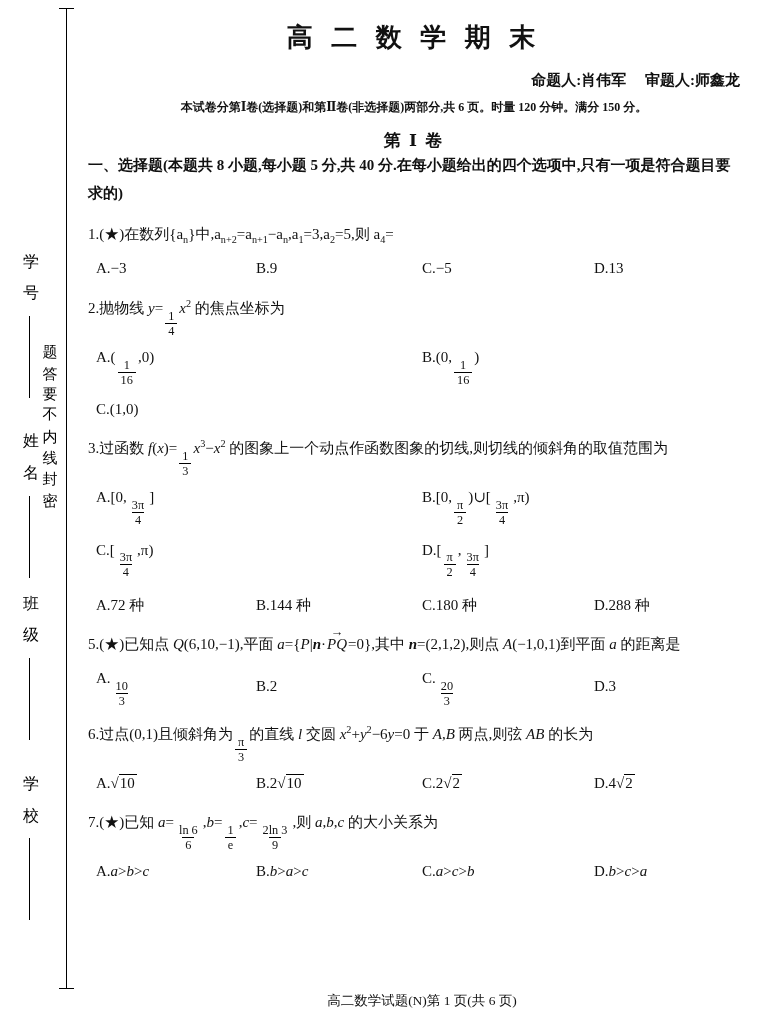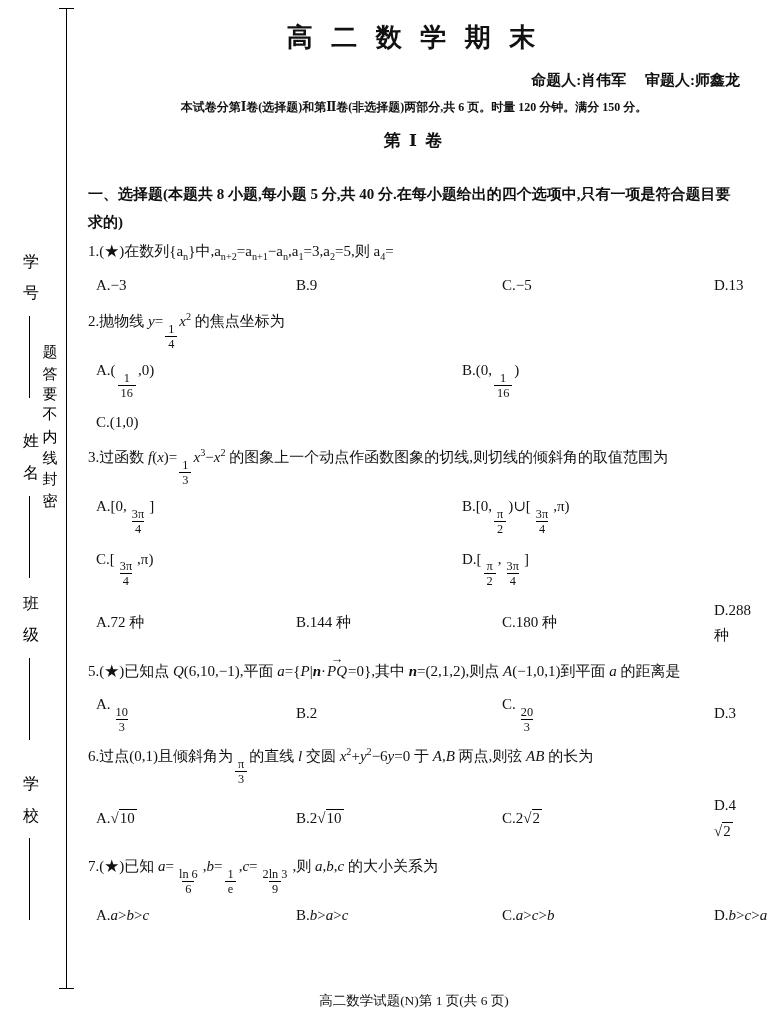--- a/index.html
+++ b/index.html
@@ -20,27 +20,27 @@
   .seal{
     position:absolute;left:40px;top:333px;writing-mode:vertical-rl;
     letter-spacing:21px;font-size:15px;color:#000;
   }
   
   .content{position:absolute;left:88px;top:0;width:652px;}
   .title{margin-top:20px;text-align:center;font-size:26px;font-weight:bold;letter-spacing:6px;}
   .authors{margin-top:16px;text-align:right;font-size:15px;font-weight:bold;}
   .exam-info{margin-top:9px;text-align:center;font-size:12px;font-weight:bold;}
   .section-title{margin-top:13px;text-align:center;font-size:17px;font-weight:bold;letter-spacing:2px;}
-  .part-intro{margin-top:29px;font-size:15px;font-weight:bold;line-height:1.85;}
-  .question{margin-top:1px;}
+  .part-intro{margin-top:0;font-size:15px;font-weight:bold;line-height:1.85;}
+  .question{margin-top:13px;}
   .stem{font-size:15px;line-height:1.85;}
-  .opts{display:grid;font-size:15px;padding-left:8px;margin:7px 0 9px 0;align-items:center;line-height:1.7;gap:40px;}
+  .opts{display:grid;font-size:15px;padding-left:8px;margin:7px 0 9px 0;align-items:center;line-height:1.7;}
   .opts.cols4{grid-template-columns:160px 166px 172px 1fr;}
   .opts.cols2{grid-template-columns:326px 1fr;row-gap:10px;}
-  .footer{position:absolute;left:88px;top:992px;width:652px;text-align:center;font-size:13.5px;}
+  .footer{position:absolute;left:96px;top:992px;width:652px;text-align:center;font-size:13.5px;}
   
   .frac{display:inline-flex;flex-direction:column;align-items:center;vertical-align:-0.55em;
         font-size:0.82em;line-height:1.15;margin:0 2px;text-align:center;}
   .fn{display:block;padding:0 3px;}
   .fd{display:block;border-top:1px solid #000;padding:0 3px;}
   .sqrt{display:inline-block;white-space:nowrap;font-family:Liberation Serif, serif;}
   .sqrt .rad{border-top:1px solid #000;padding:0 2px 0 1px;}
   .vec{position:relative;display:inline-block;font-style:italic;padding:0 1px;}
   .vec::after{content:"→";position:absolute;left:50%;transform:translateX(-50%);
               top:-0.78em;font-size:0.85em;font-style:normal;}

